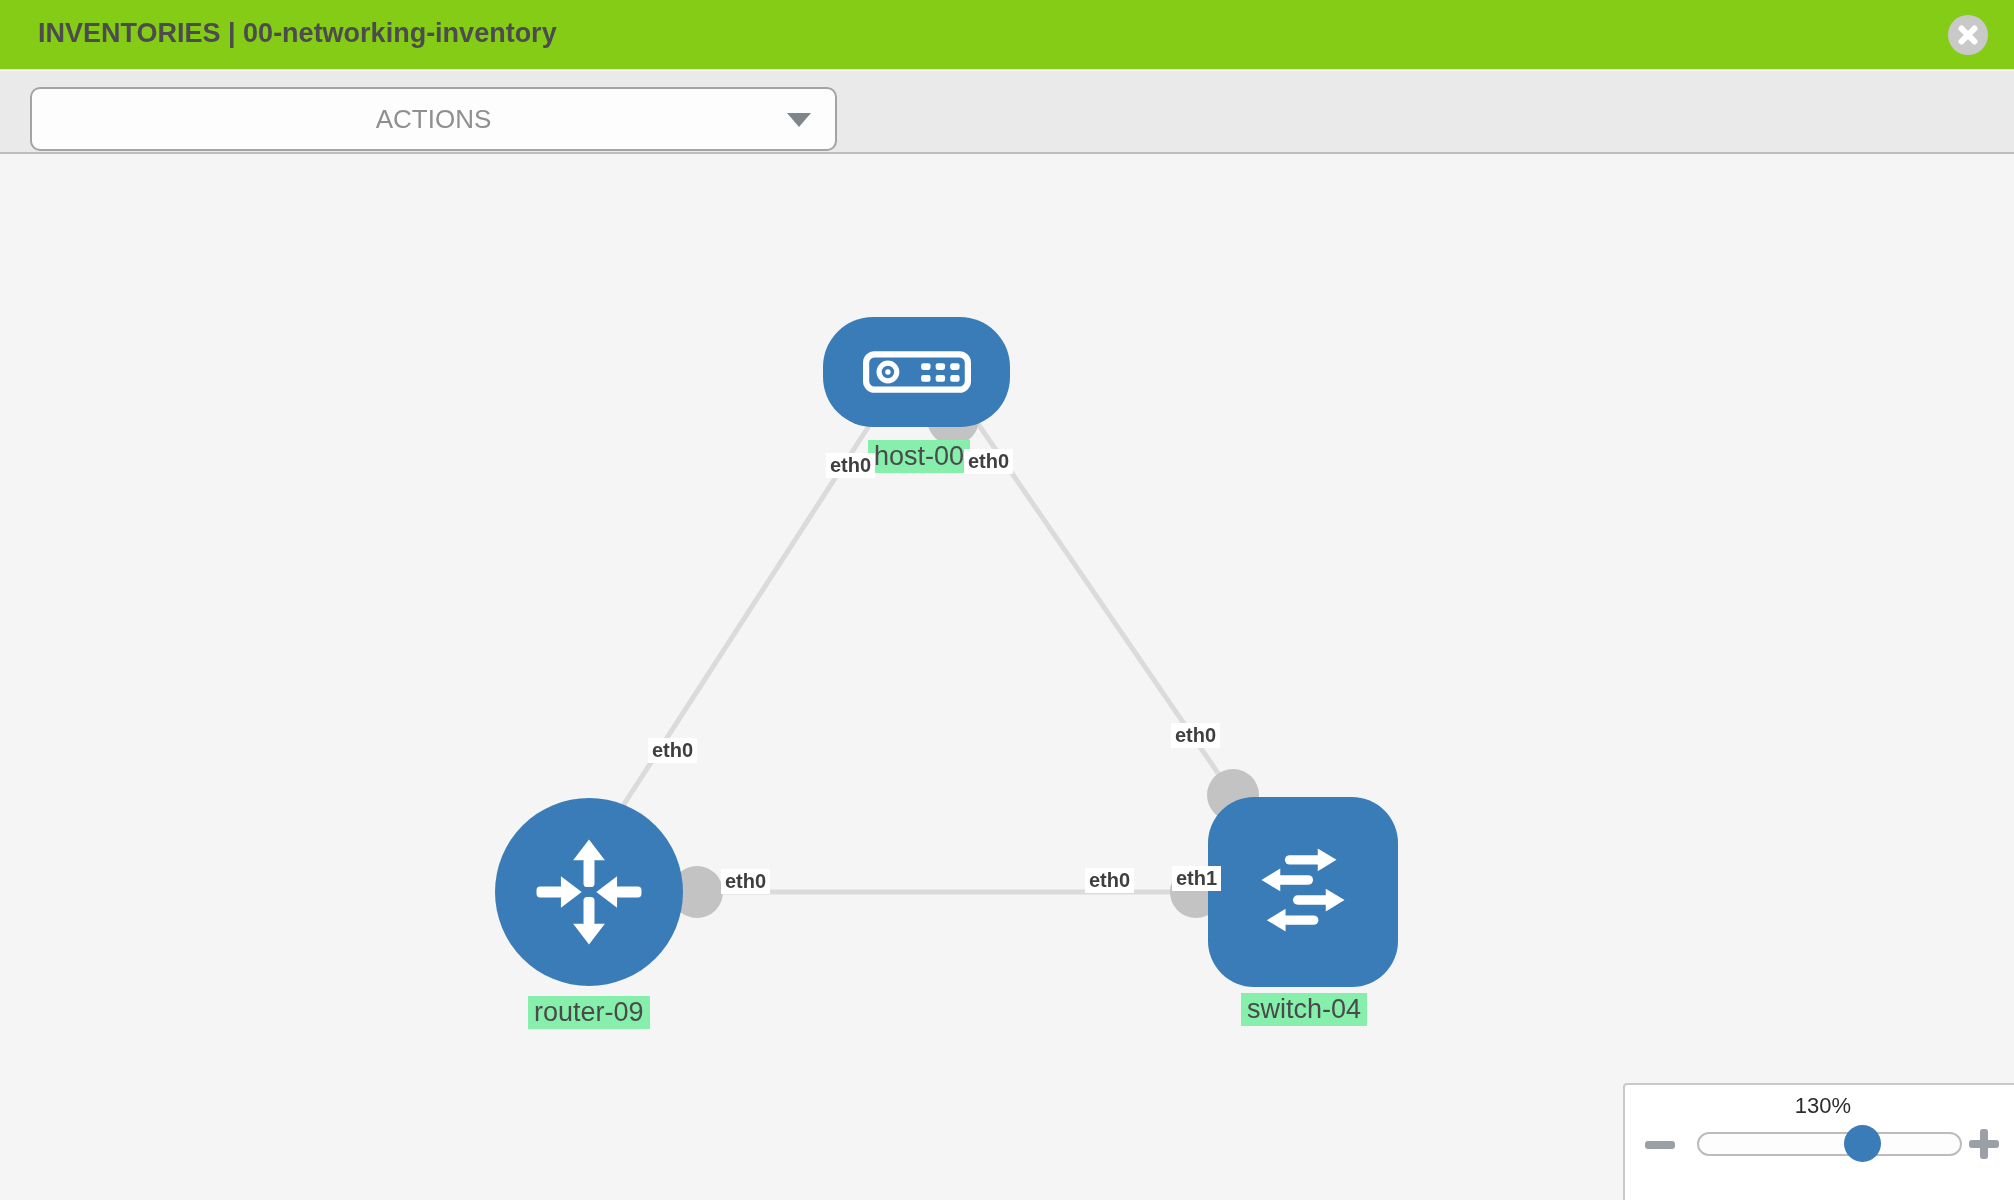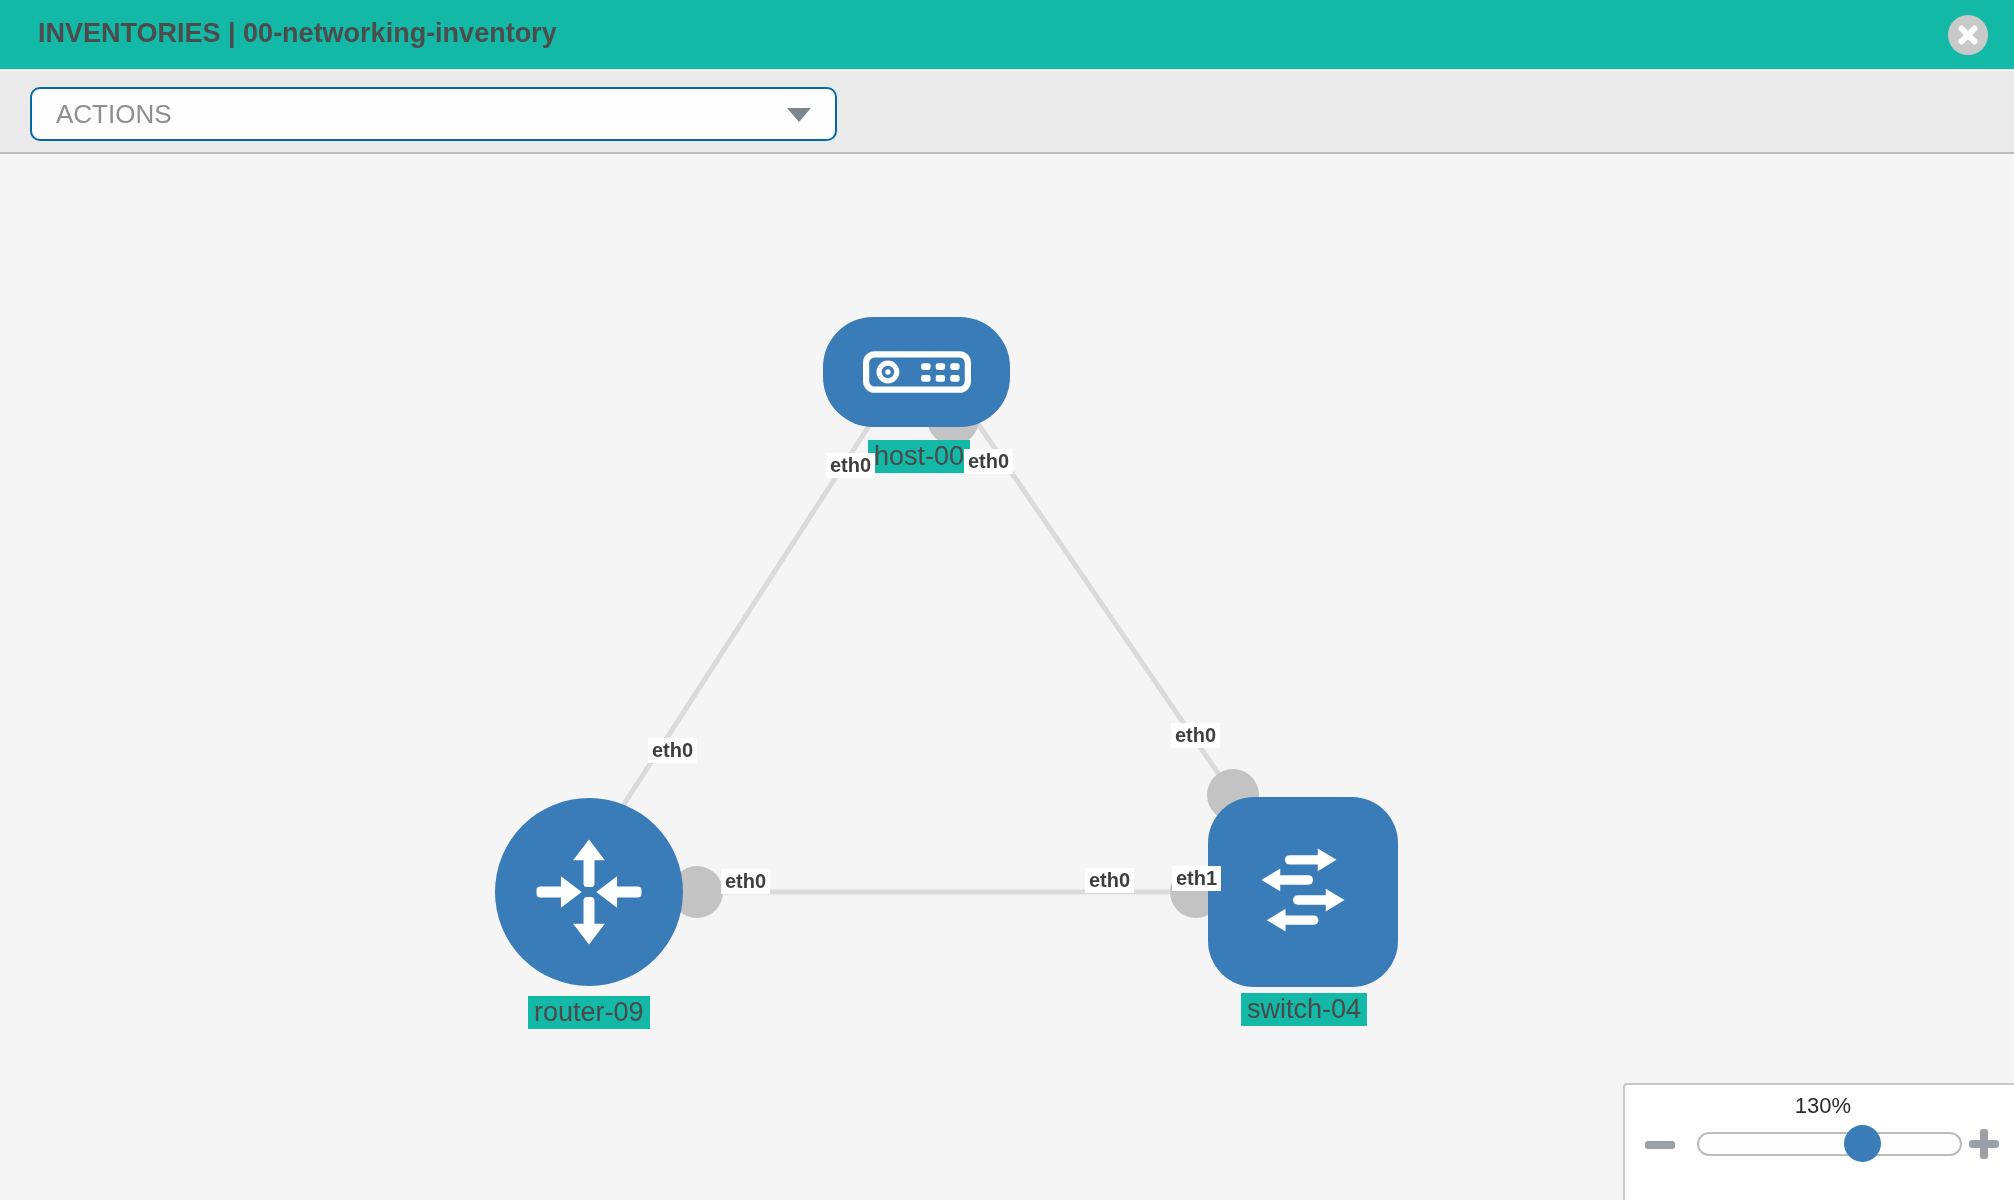--- a/index.html
+++ b/index.html
@@ -1,50 +1,50 @@
 <!DOCTYPE html>
 <html><head>
 <meta charset="utf-8">
 <style>
   html,body{margin:0;padding:0;}
   #app{position:relative;width:2014px;height:1200px;overflow:hidden;background:#ffffff;
        font-family:"Liberation Sans",sans-serif;-webkit-font-smoothing:antialiased;}
 
   
-  .header{position:absolute;left:0;top:0;width:100%;height:70px;background:#14b8a6;
+  .header{position:absolute;left:0;top:0;width:100%;height:70px;background:#84cc16;
           border-bottom:1px solid #e2e2e2;box-sizing:border-box;}
   .page-title{position:absolute;left:38px;top:18px;font-size:27px;font-weight:bold;color:#4c4c4c;}
   .close-btn{position:absolute;right:26px;top:15px;width:40px;height:40px;border-radius:50%;
              background:#c9c9c9;display:flex;align-items:center;justify-content:center;cursor:pointer;}
 
   
   .toolbar{position:absolute;left:0;top:71px;width:100%;height:83px;background:#eaeaea;
            border-bottom:2px solid #bdbdbd;box-sizing:border-box;}
-  .select-box{position:absolute;top:16px;height:54px;background:#fdfdfd;border:2px solid #0369a1;
+  .select-box{position:absolute;top:16px;height:64px;background:#fdfdfd;border:2px solid #a3a3a3;
               border-radius:10px;box-sizing:border-box;display:flex;align-items:center;
-              padding:0 24px;color:#8f8f8f;font-size:26px;cursor:pointer;}
+              padding:0 24px;color:#8f8f8f;font-size:26px;cursor:pointer;justify-content:center;}
   .actions-select{left:30px;width:807px;}
   .search-select{left:1183px;width:795px;}
   .caret{position:absolute;right:24px;top:50%;margin-top:-6px;width:0;height:0;
          border-left:12px solid transparent;border-right:12px solid transparent;
          border-top:14px solid #7e868c;}
   .tool-icon{position:absolute;top:90px;cursor:pointer;}
   .wrench-btn{left:1032px;}
   .key-btn{left:1092px;}
 
   
   .canvas{position:absolute;left:0;top:154px;width:2014px;height:1046px;background:#f5f5f5;}
   .links-svg{position:absolute;left:0;top:0;width:2014px;height:1200px;z-index:1;pointer-events:none;}
   .iface-circle{position:absolute;width:52px;height:52px;border-radius:50%;background:#c3c3c3;z-index:2;}
   .node{position:absolute;background:#3a7cb8;z-index:3;display:flex;align-items:center;
         justify-content:center;cursor:pointer;}
   .node-host{left:823px;top:317px;width:187px;height:110px;border-radius:50px;}
   .node-router{left:495px;top:798px;width:188px;height:188px;border-radius:50%;}
   .node-switch{left:1208px;top:797px;width:190px;height:190px;border-radius:46px;}
-  .node-label{position:absolute;background:#14b8a6;color:#4a4a4a;font-size:27px;
+  .node-label{position:absolute;background:#86efac;color:#4a4a4a;font-size:27px;
               padding:1px 6px;z-index:4;white-space:nowrap;}
   .iface-label{position:absolute;background:#ffffff;color:#3f3f3f;font-size:20px;
                padding:1px 4px;z-index:5;white-space:nowrap;font-weight:bold;}
 
   
   .zoom-panel{position:absolute;left:1623px;top:1083px;width:400px;height:130px;background:#ffffff;
               border:2px solid #c9c9c9;border-radius:4px;box-sizing:border-box;z-index:6;}
   .zoom-level{position:absolute;left:0;top:8px;width:100%;text-align:center;
               font-size:22px;color:#2b2b2b;}
   .bar{position:absolute;background:#9aa0a5;border-radius:3px;}

